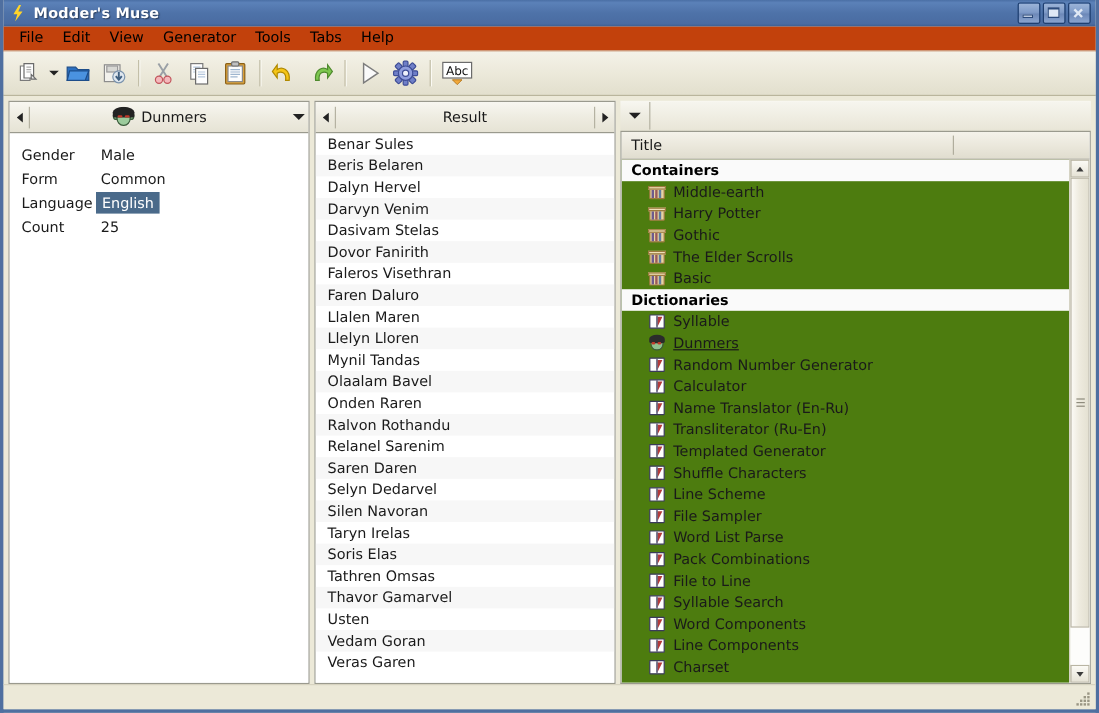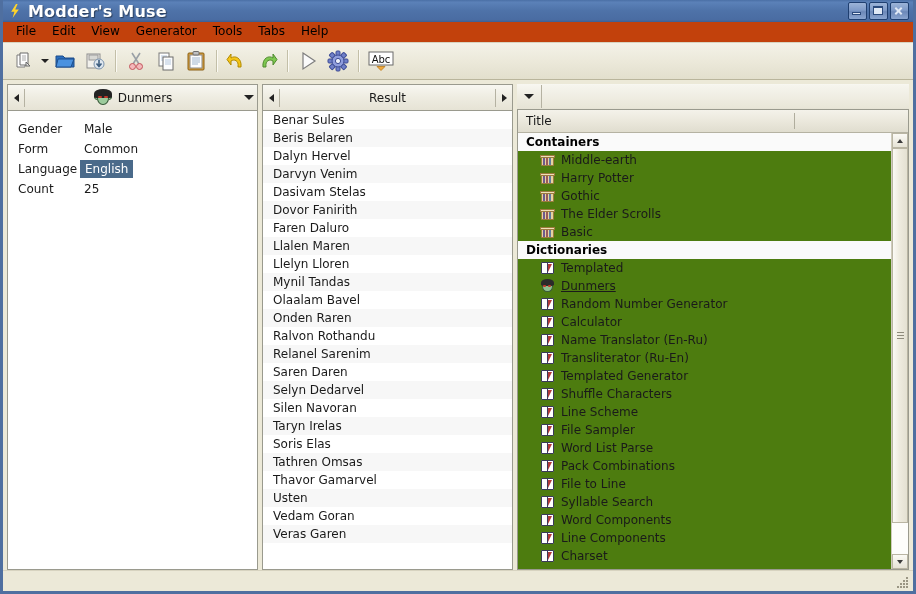--- a/index.html
+++ b/index.html
@@ -35,21 +35,21 @@
     clip-path:polygon(58% 0%,18% 56%,45% 56%,30% 100%,82% 40%,52% 40%,72% 0%);
     border:0;
   }
   .bolt-sh{
     position:absolute;left:3px;top:2px;width:12px;height:14px;
     background:#b07d00;
     clip-path:polygon(58% 0%,18% 56%,45% 56%,30% 100%,82% 40%,52% 40%,72% 0%);
     z-index:-1;
   }
   .title-text{
-    color:#fff;font-weight:bold;font-size:16px;
+    color:#fff;font-weight:bold;font-size:12px;
     text-shadow:1px 1px 1px rgba(0,0,0,.45);
     flex:1;letter-spacing:.2px;
   }
   .win-btns{display:flex;gap:2px;align-items:center;padding-right:2px;}
   .win-btn{
     width:17px;height:16px;border:1px solid #1f3f70;border-radius:2px;
     background:linear-gradient(to bottom,#9cb4d8 0%,#7f9bc8 45%,#6c88b8 55%,#8aa5d0 100%);
     position:relative;cursor:pointer;
   }
   .win-btn i{position:absolute;display:block;background:#e8eef8;}
@@ -397,20 +397,21 @@
             <span class="arrow-r"></span>
           </div>
       </div>
       <div class="result-body">
           <div class="res-row">Benar Sules</div>
           <div class="res-row">Beris Belaren</div>
           <div class="res-row">Dalyn Hervel</div>
           <div class="res-row">Darvyn Venim</div>
           <div class="res-row">Dasivam Stelas</div>
           <div class="res-row">Dovor Fanirith</div>
+          <div class="res-row">Faleros Visethran</div>
           <div class="res-row">Faren Daluro</div>
           <div class="res-row">Llalen Maren</div>
           <div class="res-row">Llelyn Lloren</div>
           <div class="res-row">Mynil Tandas</div>
           <div class="res-row">Olaalam Bavel</div>
           <div class="res-row">Onden Raren</div>
           <div class="res-row">Ralvon Rothandu</div>
           <div class="res-row">Relanel Sarenim</div>
           <div class="res-row">Saren Daren</div>
           <div class="res-row">Selyn Dedarvel</div>
@@ -491,21 +492,21 @@
                 <span class="lbl">Basic</span>
               </div>
               <div class="tree-group">Dictionaries</div>
               <div class="tree-item">
                 <span class="ic ic-book">
                   <span class="bk-box"></span>
                   <span class="bk-page"></span>
                   <span class="bk-red"></span>
                   <span class="bk-spine"></span>
                 </span>
-                <span class="lbl">Templated</span>
+                <span class="lbl">Syllable</span>
               </div>
               <div class="tree-item active">
                 <span class="ic ic-face">
                   <span class="fc-head"></span>
                   <span class="fc-hair"></span>
                   <span class="fc-hl"></span>
                   <span class="fc-hr"></span>
                 </span>
                 <span class="lbl">Dunmers</span>
               </div>

